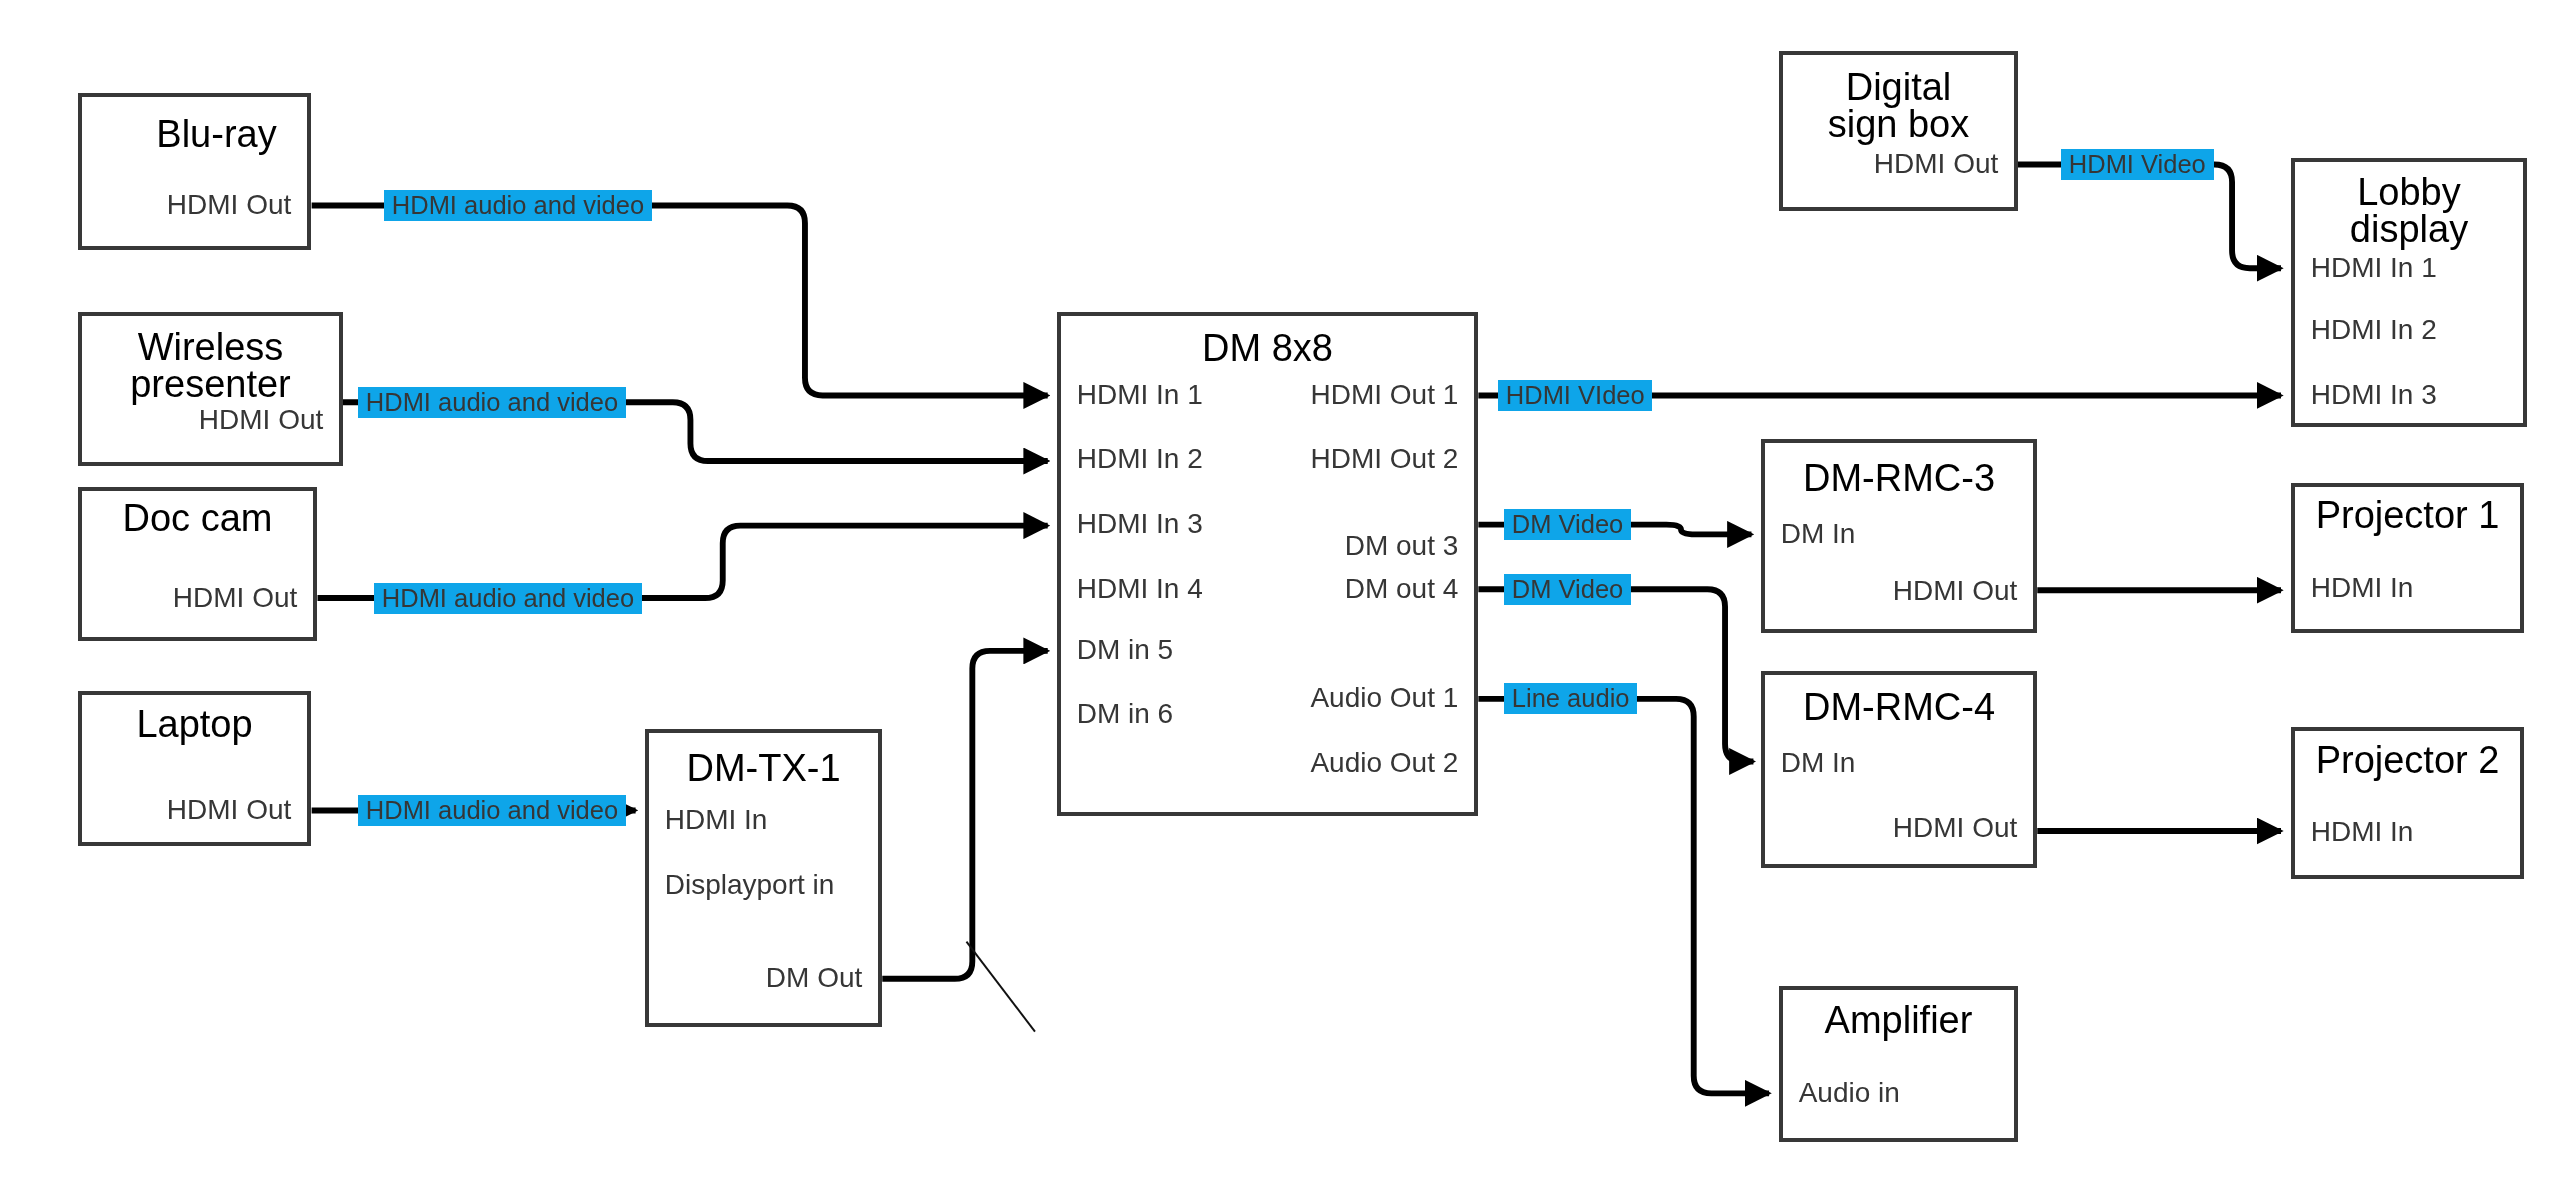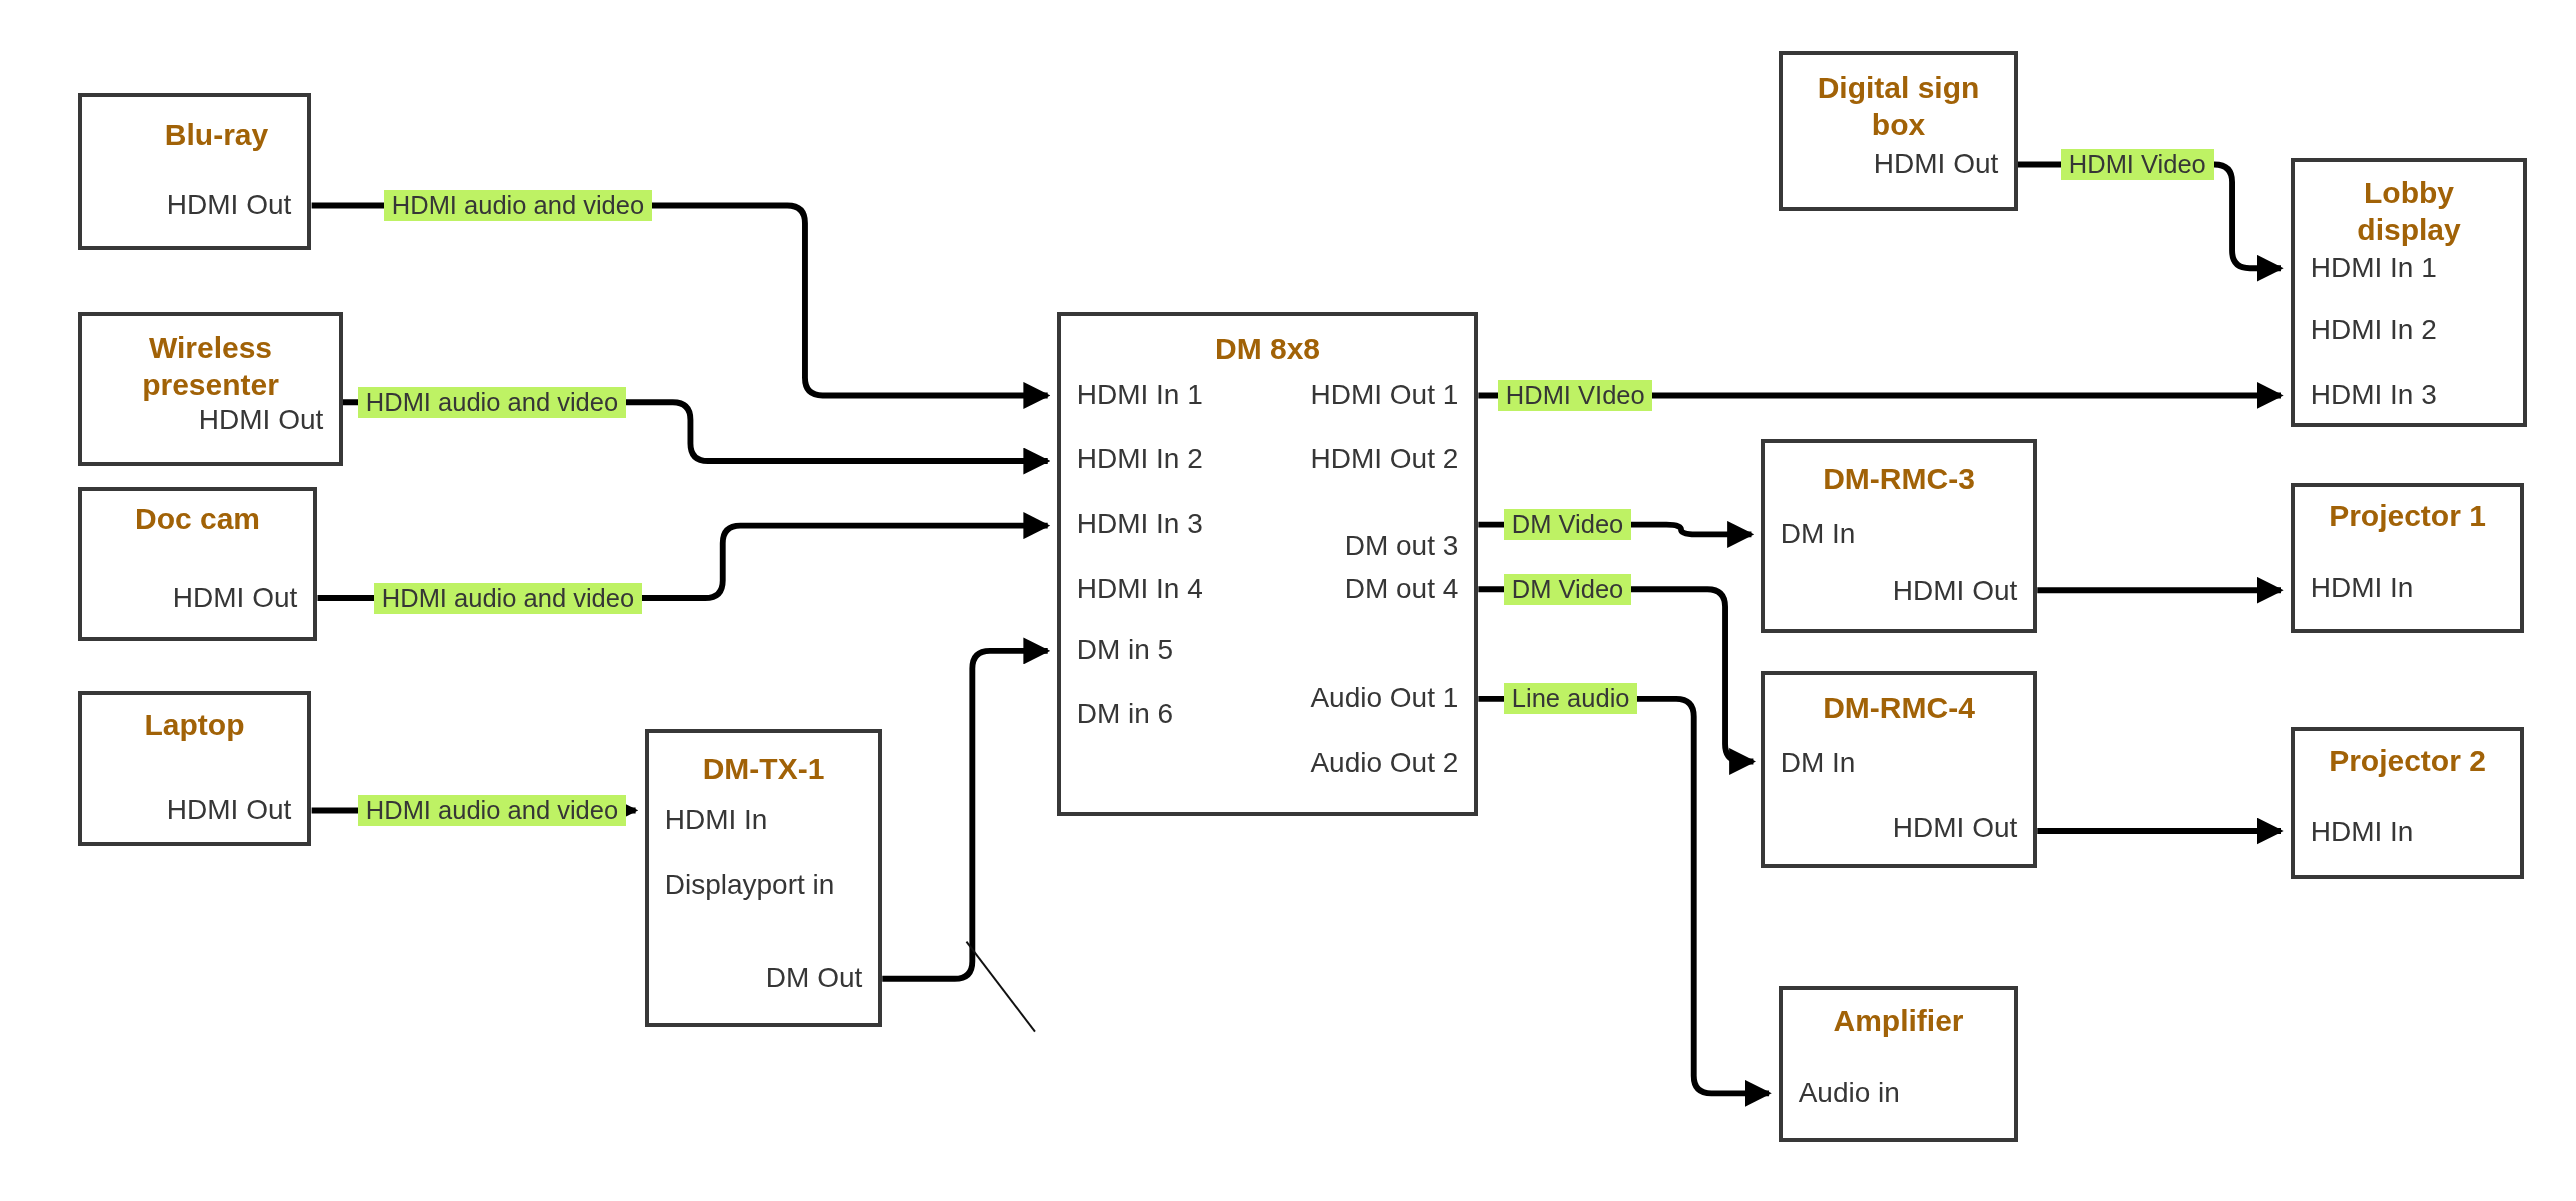--- a/index.html
+++ b/index.html
@@ -7,33 +7,33 @@
     position:relative;width:2576px;height:1201px;background:#ffffff;
     font-family:"Liberation Sans", sans-serif;overflow:hidden;
   }
   #wires{position:absolute;left:0;top:0;z-index:1;}
   .node{
     position:absolute;background:#ffffff;border:4.9px solid #383838;
     box-sizing:border-box;z-index:2;
   }
   .title{
     position:absolute;left:0;right:0;text-align:center;
-    font-weight:bold;font-size:30px;line-height:37px;color:#a16207;
+    font-weight:normal;font-size:38px;line-height:37px;color:#000000;
   }
   .node-wireless .title{left:39px;right:39px;}
   .node-sign .title{left:24.5px;right:24.5px;}
   .node-lobby .title{left:49px;right:49px;}
   .port{
     position:absolute;font-size:28px;line-height:33px;color:#363636;
     white-space:nowrap;
   }
   .port.pl{left:15.7px;}
   .port.pr{right:15.7px;text-align:right;}
   .wire-label{
-    position:absolute;z-index:3;background:#bef264;padding:0 7.8px;
+    position:absolute;z-index:3;background:#0ea5e9;padding:0 7.8px;
     font-size:25.5px;line-height:31px;color:#363636;white-space:nowrap;
   }
   .note{
     position:absolute;z-index:3;left:1035px;top:1030px;width:200px;height:74px;
     border:2px dashed #555555;background:#ffffff;box-sizing:border-box;
     display:flex;align-items:center;justify-content:center;text-align:center;
     font-size:24.5px;line-height:29px;color:#363636;
   }
   .note span{display:block;padding:0 5.9px;}
 </style>

